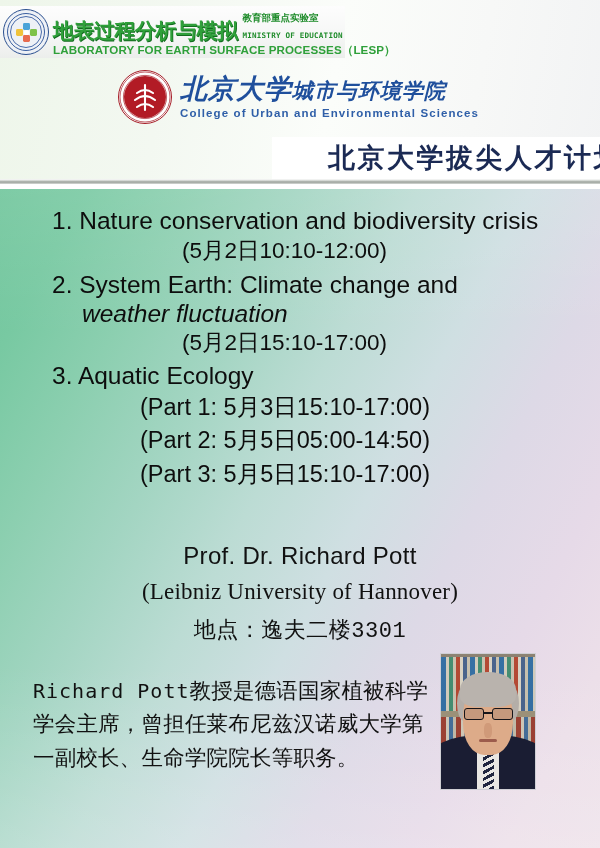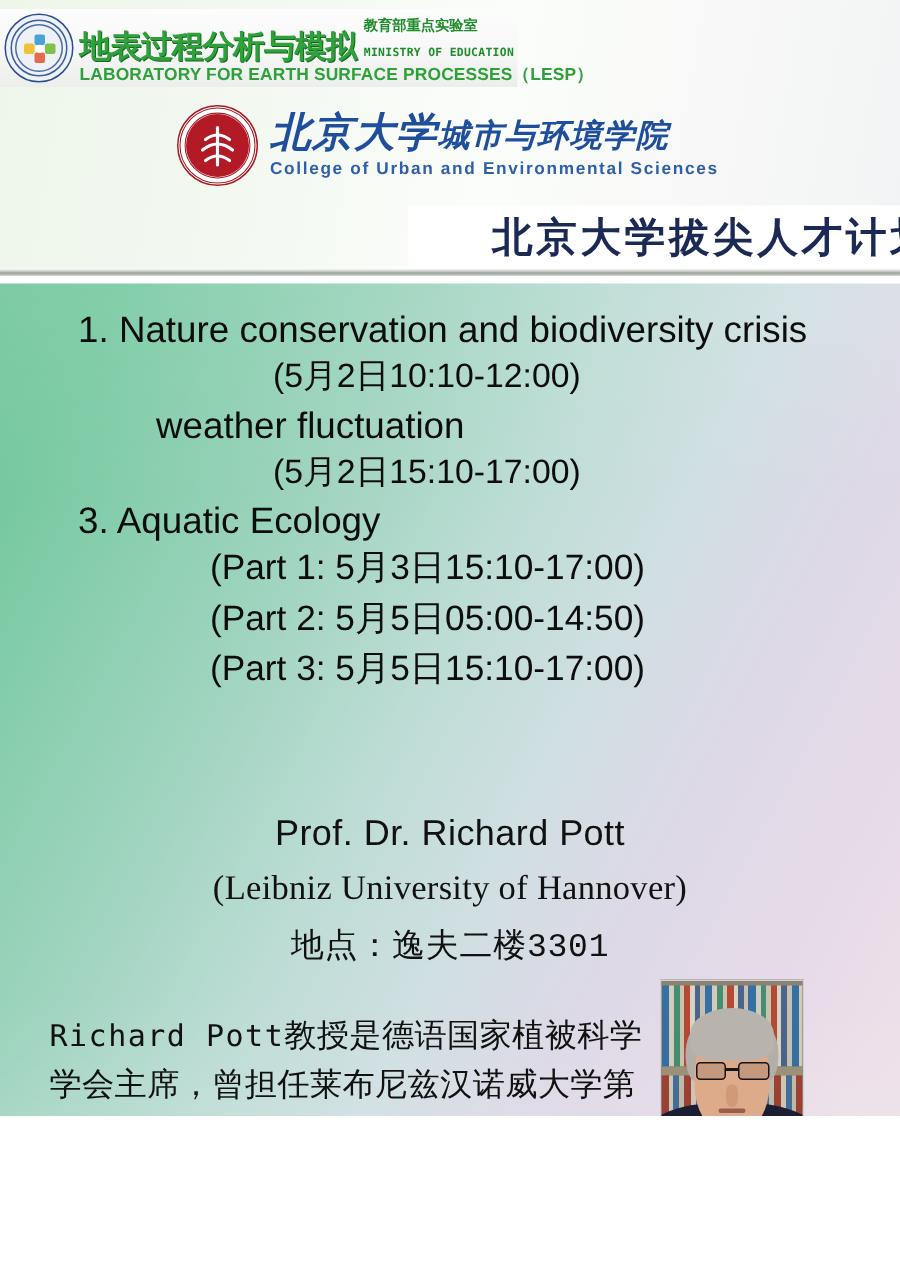--- a/index.html
+++ b/index.html
@@ -2,21 +2,21 @@
 <html><head>
 <meta charset="utf-8">
 <style>
   html,body{margin:0;padding:0;}
   body{
     width:600px;height:848px;
     font-family:"Liberation Sans","DejaVu Sans",sans-serif;
     overflow:hidden;background:#ffffff;
   }
   #poster{
-    position:relative;width:600px;height:744px;overflow:hidden;
+    position:relative;width:600px;height:848px;overflow:hidden;
   }
 
   
   .header{
     position:absolute;left:0;top:0;width:600px;height:184px;
     background:linear-gradient(100deg,#eef6ea 0%,#f3f8f1 28%,#fbfdfa 55%,#f7f8f7 78%,#f2f3f4 100%);
     overflow:hidden;
   }
   .header:after{
     content:"";position:absolute;left:0;bottom:0;width:600px;height:5px;
@@ -141,21 +141,21 @@
   .lecture-list{position:absolute;left:0;top:18px;width:600px;}
   .item{
     font-family:"Liberation Sans",sans-serif;
     color:#0d0d0d;
   }
   .item .title{
     font-size:24.5px;line-height:1.17;margin-left:52px;
   }
   .item .title .num{}
   .item .cont{
-    font-size:24.5px;line-height:1.17;margin-left:104px;
+    font-size:24.5px;line-height:1.17;margin-left:82px;font-style:italic;
   }
   .item .time{
     font-size:22.5px;line-height:1.3;margin-left:182px;
     font-family:"Liberation Sans","DejaVu Sans",sans-serif;
   }
   .item .part{
     font-size:23.5px;line-height:1.42;margin-left:140px;
     font-family:"Liberation Sans","DejaVu Sans",sans-serif;
   }
   .gap1{height:6px;}
@@ -312,20 +312,24 @@
           <div class="title">
             <span class="num">1.</span>
             <span>Nature conservation and biodiversity crisis</span>
           </div>
           <div class="time">(5月2日10:10-12:00)</div>
         </div>
 
         <div class="gap1"></div>
 
         <div class="item">
+          <div class="title">
+            <span class="num">2.</span>
+            <span>System Earth: Climate change and</span>
+          </div>
           <div class="cont">weather fluctuation</div>
           <div class="time">(5月2日15:10-17:00)</div>
         </div>
 
         <div class="gap2"></div>
 
         <div class="item">
           <div class="title">
             <span class="num">3.</span>
             <span>Aquatic Ecology</span>

